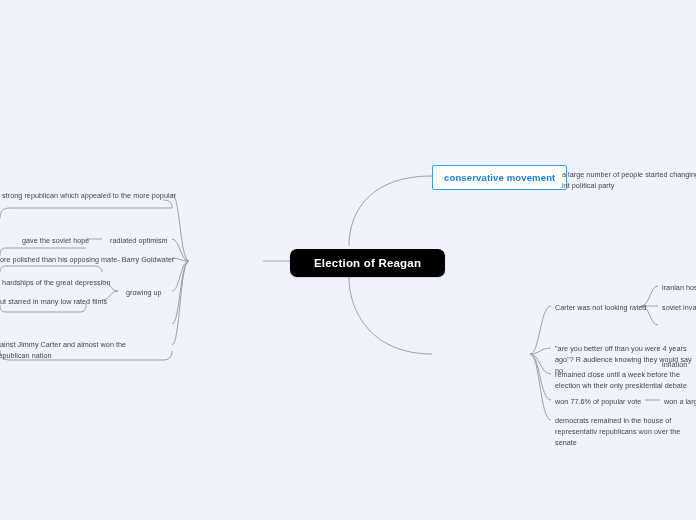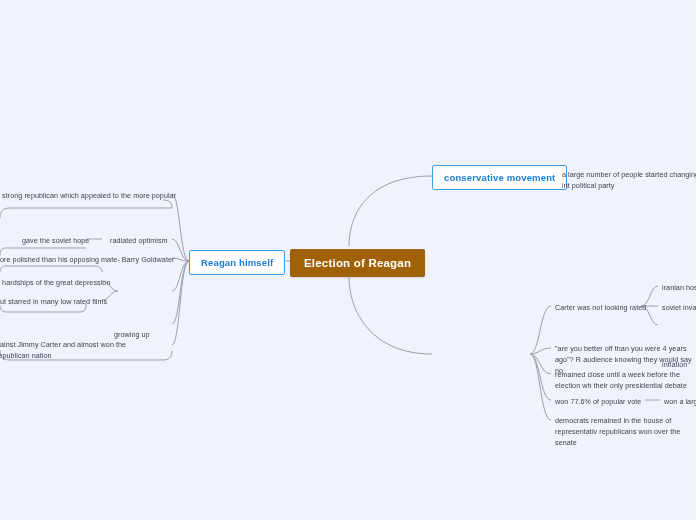--- a/index.html
+++ b/index.html
@@ -31,26 +31,26 @@
     pointer-events: none;
   }
   .node {
     position: absolute;
     box-sizing: border-box;
     white-space: nowrap;
   }
 
   
   .node-root {
-    background: #a16207;
+    background: #000000;
     color: #ffffff;
     font-weight: bold;
     font-size: 11.5px;
-    border-radius: 2px;
-    padding: 8px 14px;
+    border-radius: 7px;
+    padding: 8px 24px;
     letter-spacing: 0.2px;
     box-shadow: 0 1px 2px rgba(0,0,0,0.12);
   }
 
   
   .node-branch {
     background: #ffffff;
     color: #1c7fd6;
     font-weight: bold;
     font-size: 9.5px;
@@ -141,31 +141,30 @@
   <div class="node node-leaf" style="left:553px; top:342px; width:150px;">"are you better off than you were 4 years ago"? R audience knowing they would say no</div>
 
   <div class="node node-leaf" style="left:553px; top:368px; width:150px;">remained close until a week before the election wh their only presidential debate</div>
 
   <div class="node node-leaf nowrap" style="left:553px; top:395px;">won 77.6% of popular vote</div>
 
   <div class="node node-leaf nowrap" style="left:662px; top:395px;">won a large</div>
 
   <div class="node node-leaf" style="left:553px; top:414px; width:150px;">democrats remained in the house of representativ republicans won over the senate</div>
 
-  <div class="node node-branch" style="left:189px; top:250px;">Reagan himself</div>
 
   <div class="node node-leaf nowrap" style="left:-6px; top:189px;">a strong republican which appealed to the more popular</div>
 
   <div class="node node-leaf nowrap" style="left:108px; top:234px;">radiated optimism</div>
 
   <div class="node node-leaf nowrap" style="left:20px; top:234px;">gave the soviet hope</div>
 
   <div class="node node-leaf nowrap" style="left:-8px; top:253px;">more polished than his opposing mate- Barry Goldwater</div>
 
-  <div class="node node-leaf nowrap" style="left:112px; top:286px;margin-top:42px;">growing up</div>
+  <div class="node node-leaf nowrap" style="left:124px; top:286px;">growing up</div>
 
   <div class="node node-leaf nowrap" style="left:-6px; top:276px;">e hardships of the great depression</div>
 
   <div class="node node-leaf nowrap" style="left:-6px; top:295px;">but starred in many low rated films</div>
 
 
   <div class="node node-leaf" style="left:-6px; top:338px; width:152px;">gainst Jimmy Carter and almost won the republican nation</div>
 
 </div>
 

